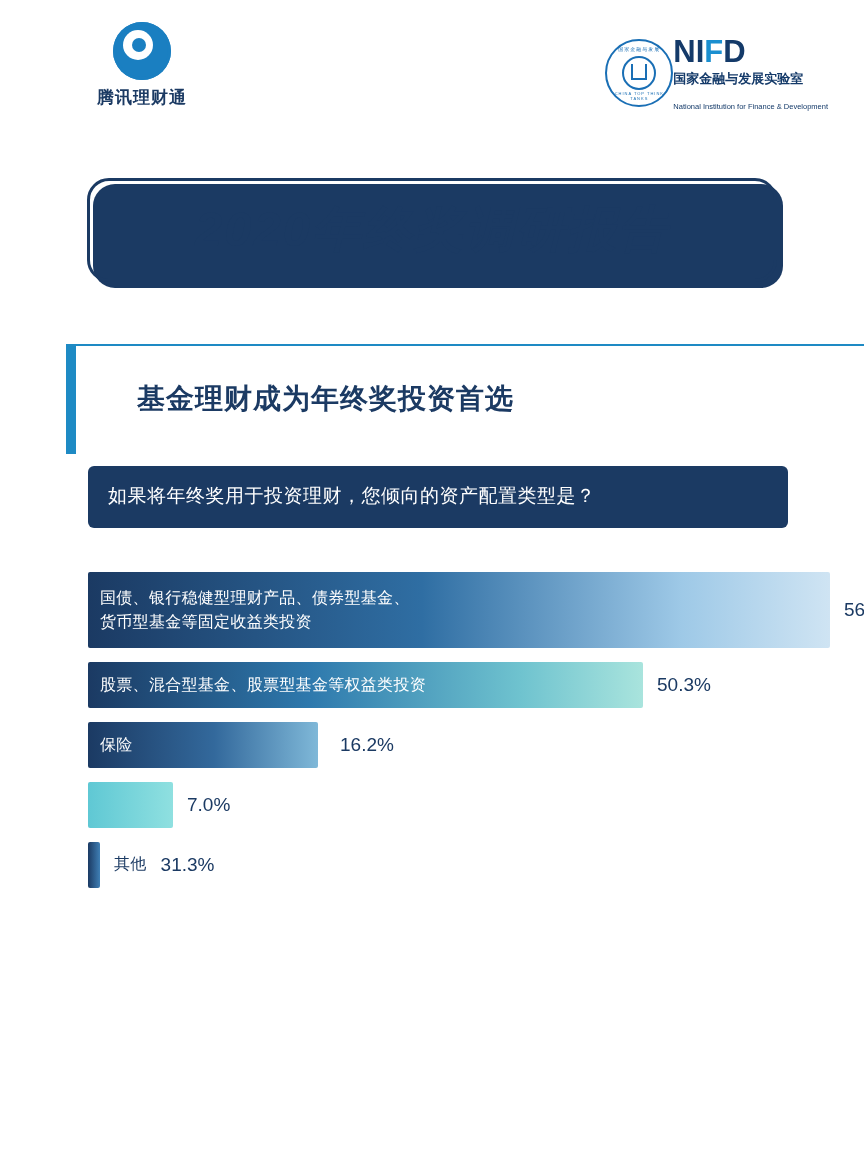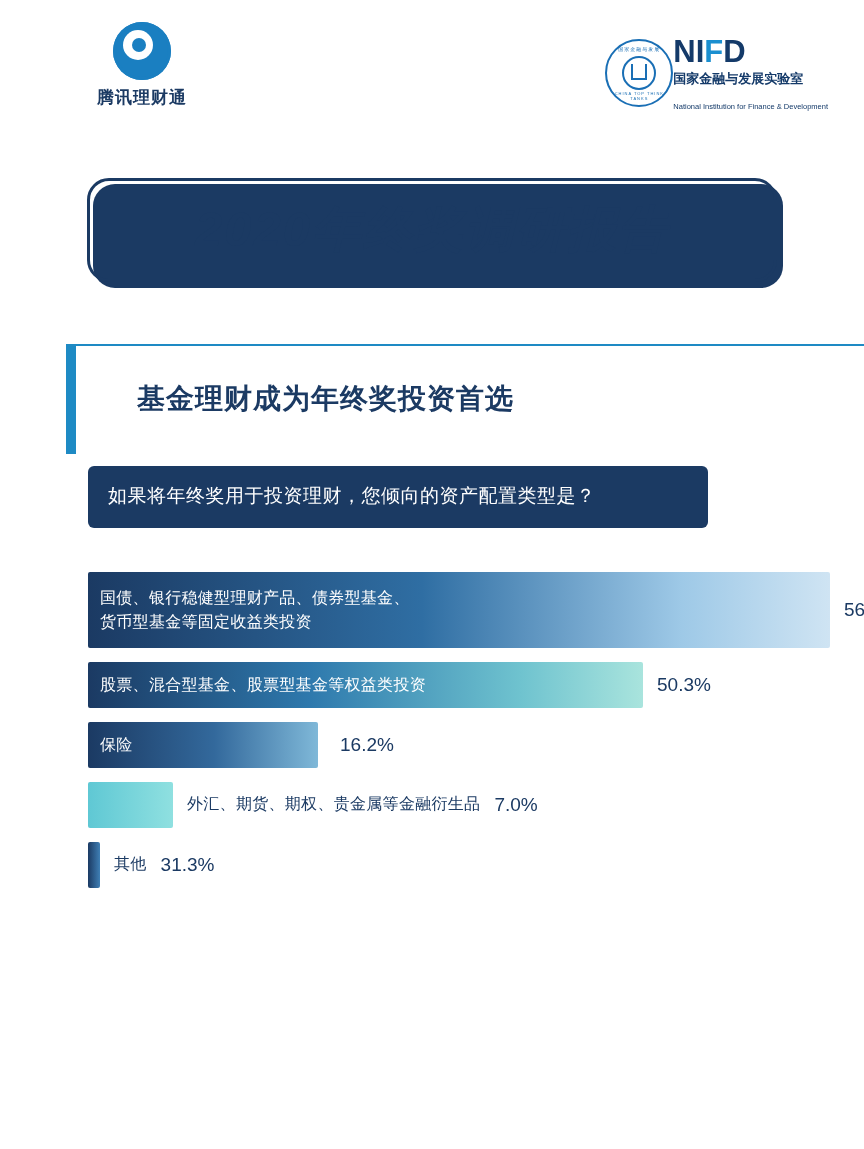--- a/index.html
+++ b/index.html
@@ -201,21 +201,21 @@
     padding-top: 36px;
     font-size: 28px;
     font-weight: bold;
     color: #1b3a63;
     letter-spacing: 1px;
   }
 
   
   .question {
     margin: 48px 0 0 88px;
-    width: 620px;
+    width: 700px;
     background: #1b3a63;
     color: #ffffff;
     border-radius: 6px;
     padding: 16px 20px 18px 20px;
     box-sizing: border-box;
     font-size: 19px;
     line-height: 1.45;
     letter-spacing: 0.5px;
   }
 
@@ -319,21 +319,20 @@
 
   <div class="bar-row">
     <div class="bar" style="width:230px; background:linear-gradient(90deg,#1b3a63 0%,#33699c 55%,#7fb8d8 100%);">
       <div class="bar-label-inside">保险</div>
     </div>
     <div class="bar-value pad">16.2%</div>
   </div>
 
   <div class="bar-row">
     <div class="bar" style="width:85px; background:linear-gradient(90deg,#5fc8d4 0%,#8fe0e0 100%);"></div>
-    <div class="bar-label-outside">外汇、期货、期权、贵金属等金融衍生品</div>
     <div class="bar-value">7.0%</div>
   </div>
 
   <div class="bar-row">
     <div class="bar" style="width:12px; background:linear-gradient(90deg,#1b3a63 0%,#3f7fb5 100%);"></div>
     <div class="bar-label-outside">其他</div>
     <div class="bar-value">31.3%</div>
   </div>
 
 </div>

